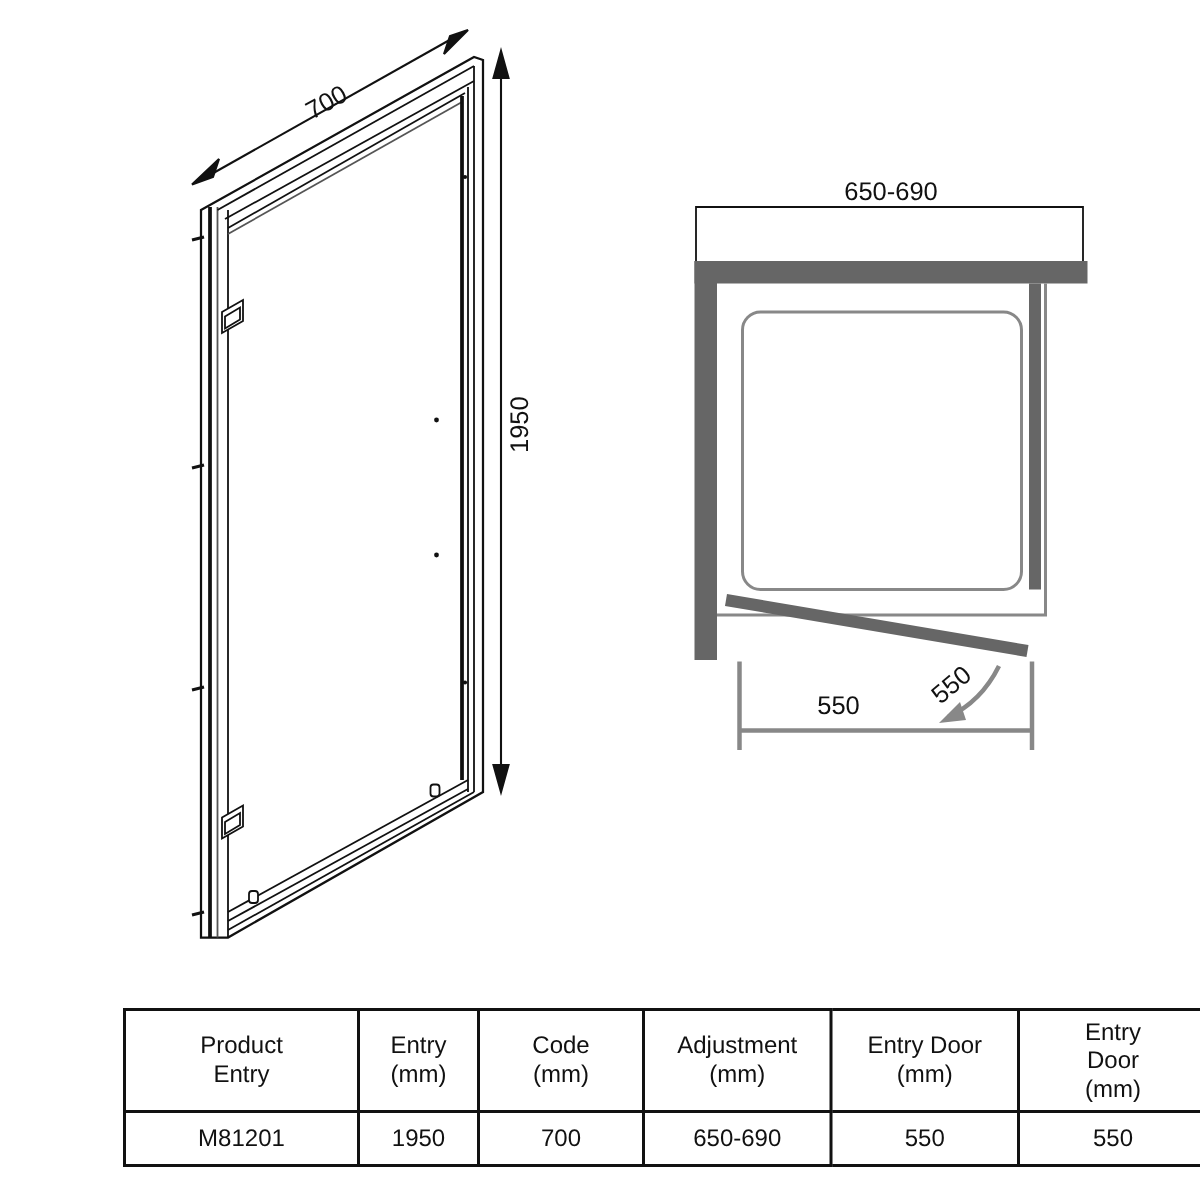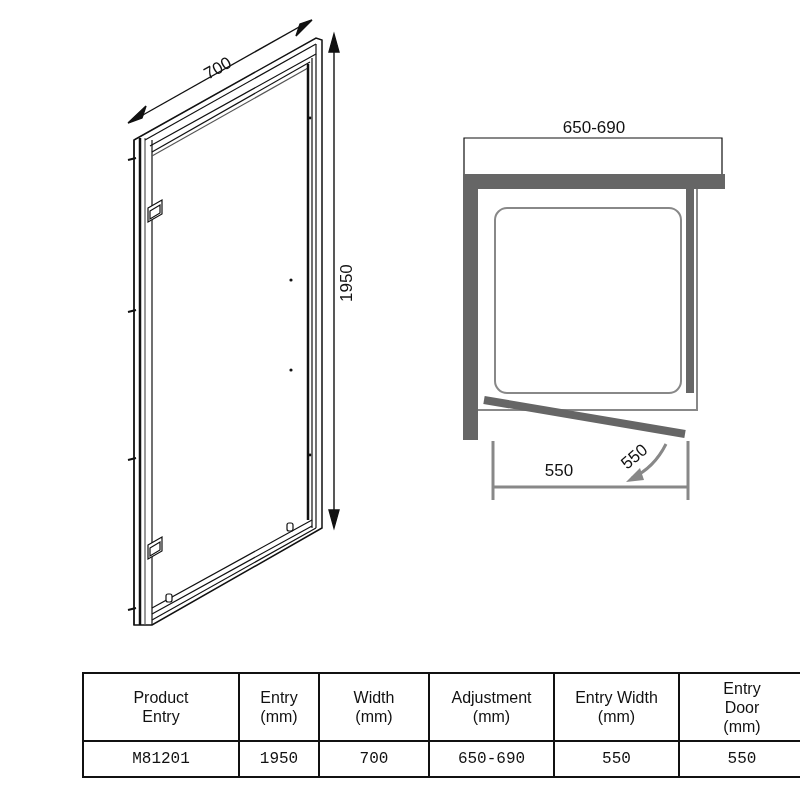--- a/index.html
+++ b/index.html
@@ -5,21 +5,21 @@
   html, body { margin:0; padding:0; background:#ffffff; }
   body { width:800px; height:800px; position:relative; overflow:hidden;
          font-family:"Liberation Sans", sans-serif; color:#111; }
   .drawing { position:absolute; left:0; top:0; width:800px; height:660px; }
   svg text { font-family:"Liberation Sans", sans-serif; fill:#111; }
   table.spec { position:absolute; left:42px; top:672px; width:722px;
                border-collapse:collapse; table-layout:fixed;margin-left:40px; }
   table.spec th, table.spec td { border:2px solid #111; text-align:center;
                font-weight:normal; font-size:16px; line-height:19px; padding:0; }
   table.spec th { height:66px; }
-  table.spec td { height:34px;font-family:Liberation Mono, monospace; }
+  table.spec td { height:34px; }
 </style>
 </head>
 <body>
 
 <svg class="drawing" width="800" height="660" viewBox="0 0 800 660">
 
   <g fill="none" stroke="#111" stroke-width="1.2">
 
     <polygon points="134,140 316,38 322,40 322,528 152,625 134,625" stroke-width="1.5"></polygon>
 
@@ -116,29 +116,29 @@
     <tr>
       <th>
         <div>Product</div>
         <div>Entry</div>
       </th>
       <th>
         <div>Entry</div>
         <div>(mm)</div>
       </th>
       <th>
-        <div>Width</div>
+        <div>Code</div>
         <div>(mm)</div>
       </th>
       <th>
         <div>Adjustment</div>
         <div>(mm)</div>
       </th>
       <th>
-        <div>Entry Width</div>
+        <div>Entry Door</div>
         <div>(mm)</div>
       </th>
       <th>
         <div>Entry</div>
         <div>Door</div>
         <div>(mm)</div>
       </th>
     </tr>
   </thead>
   <tbody>

